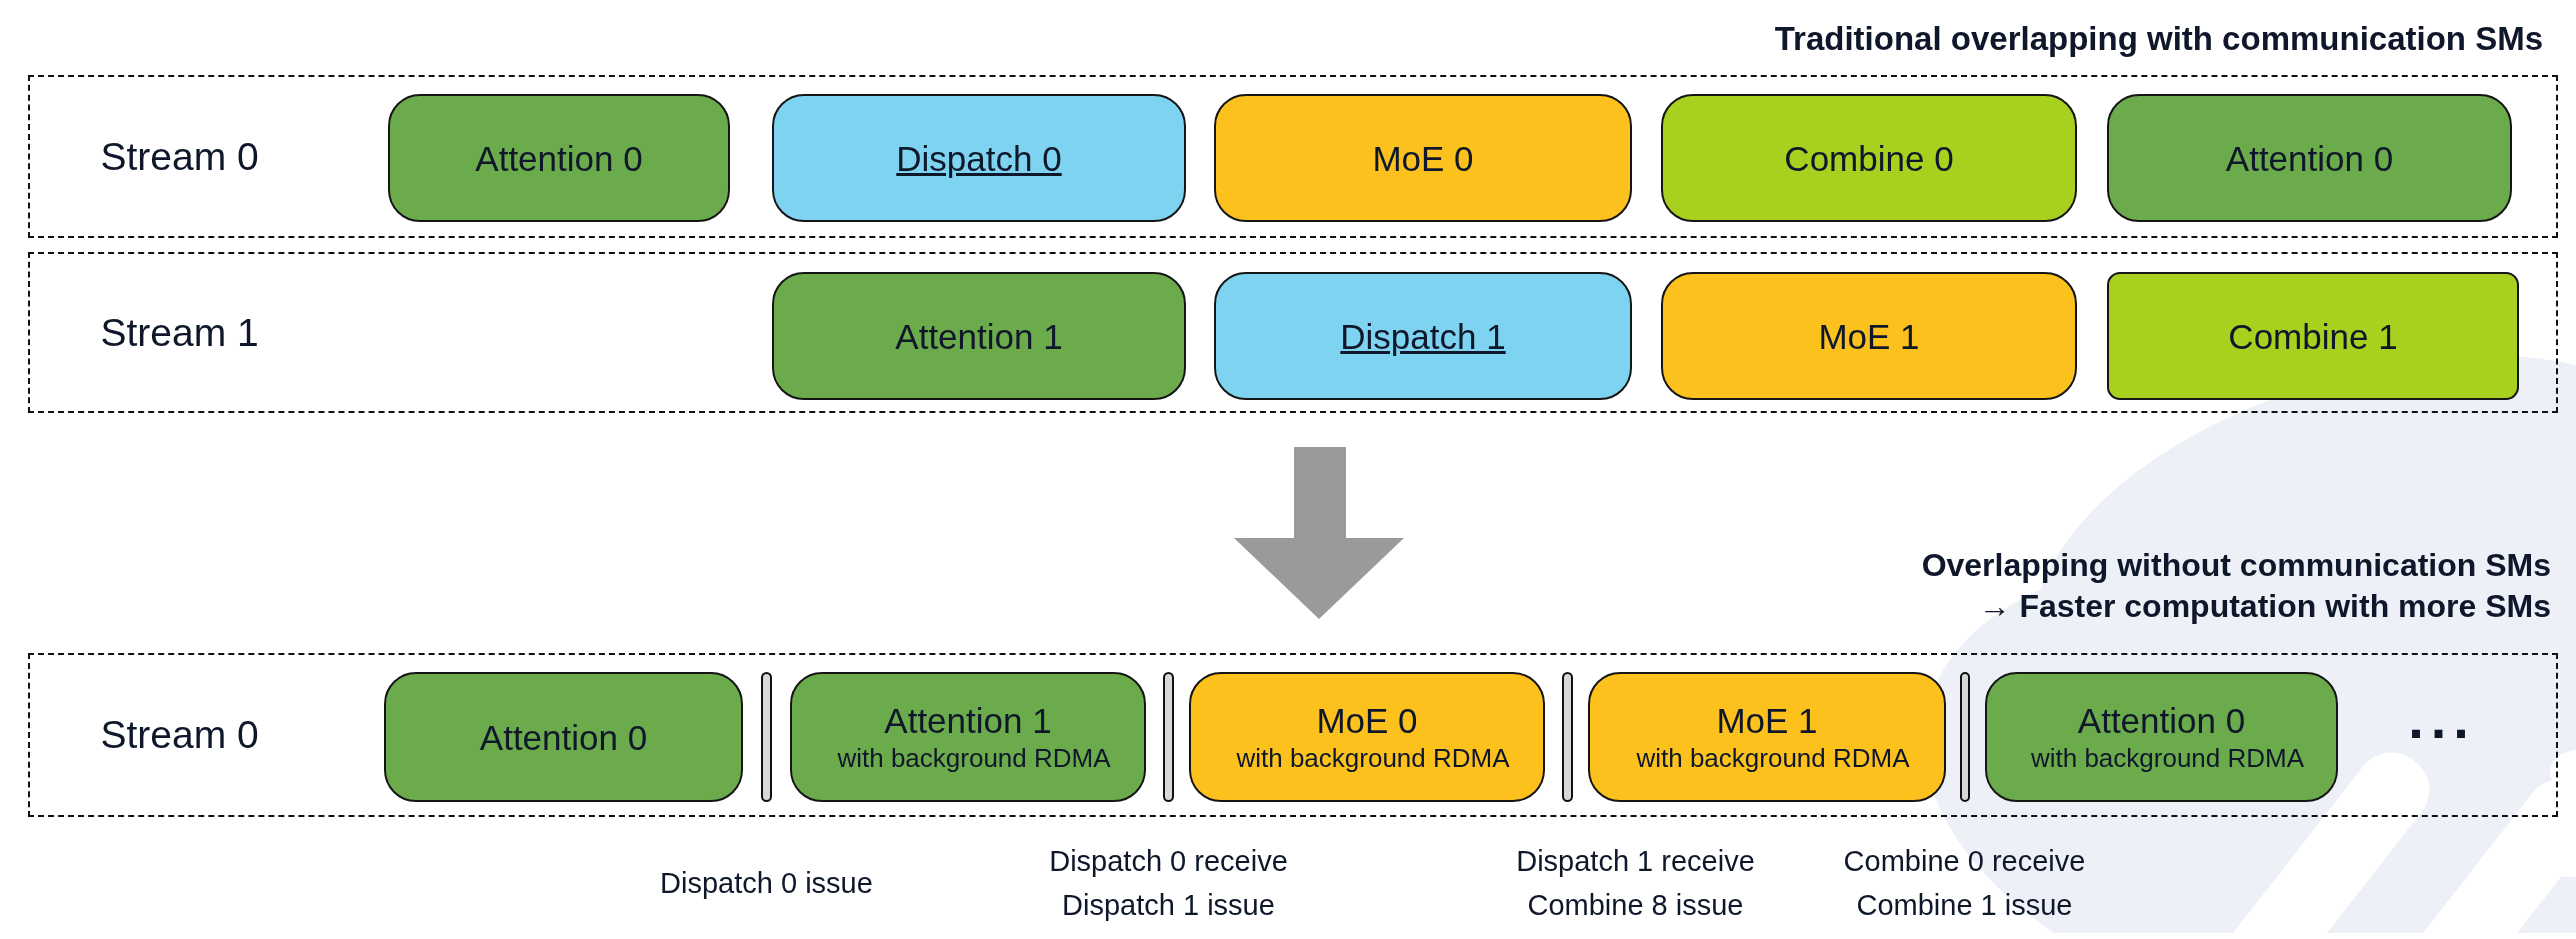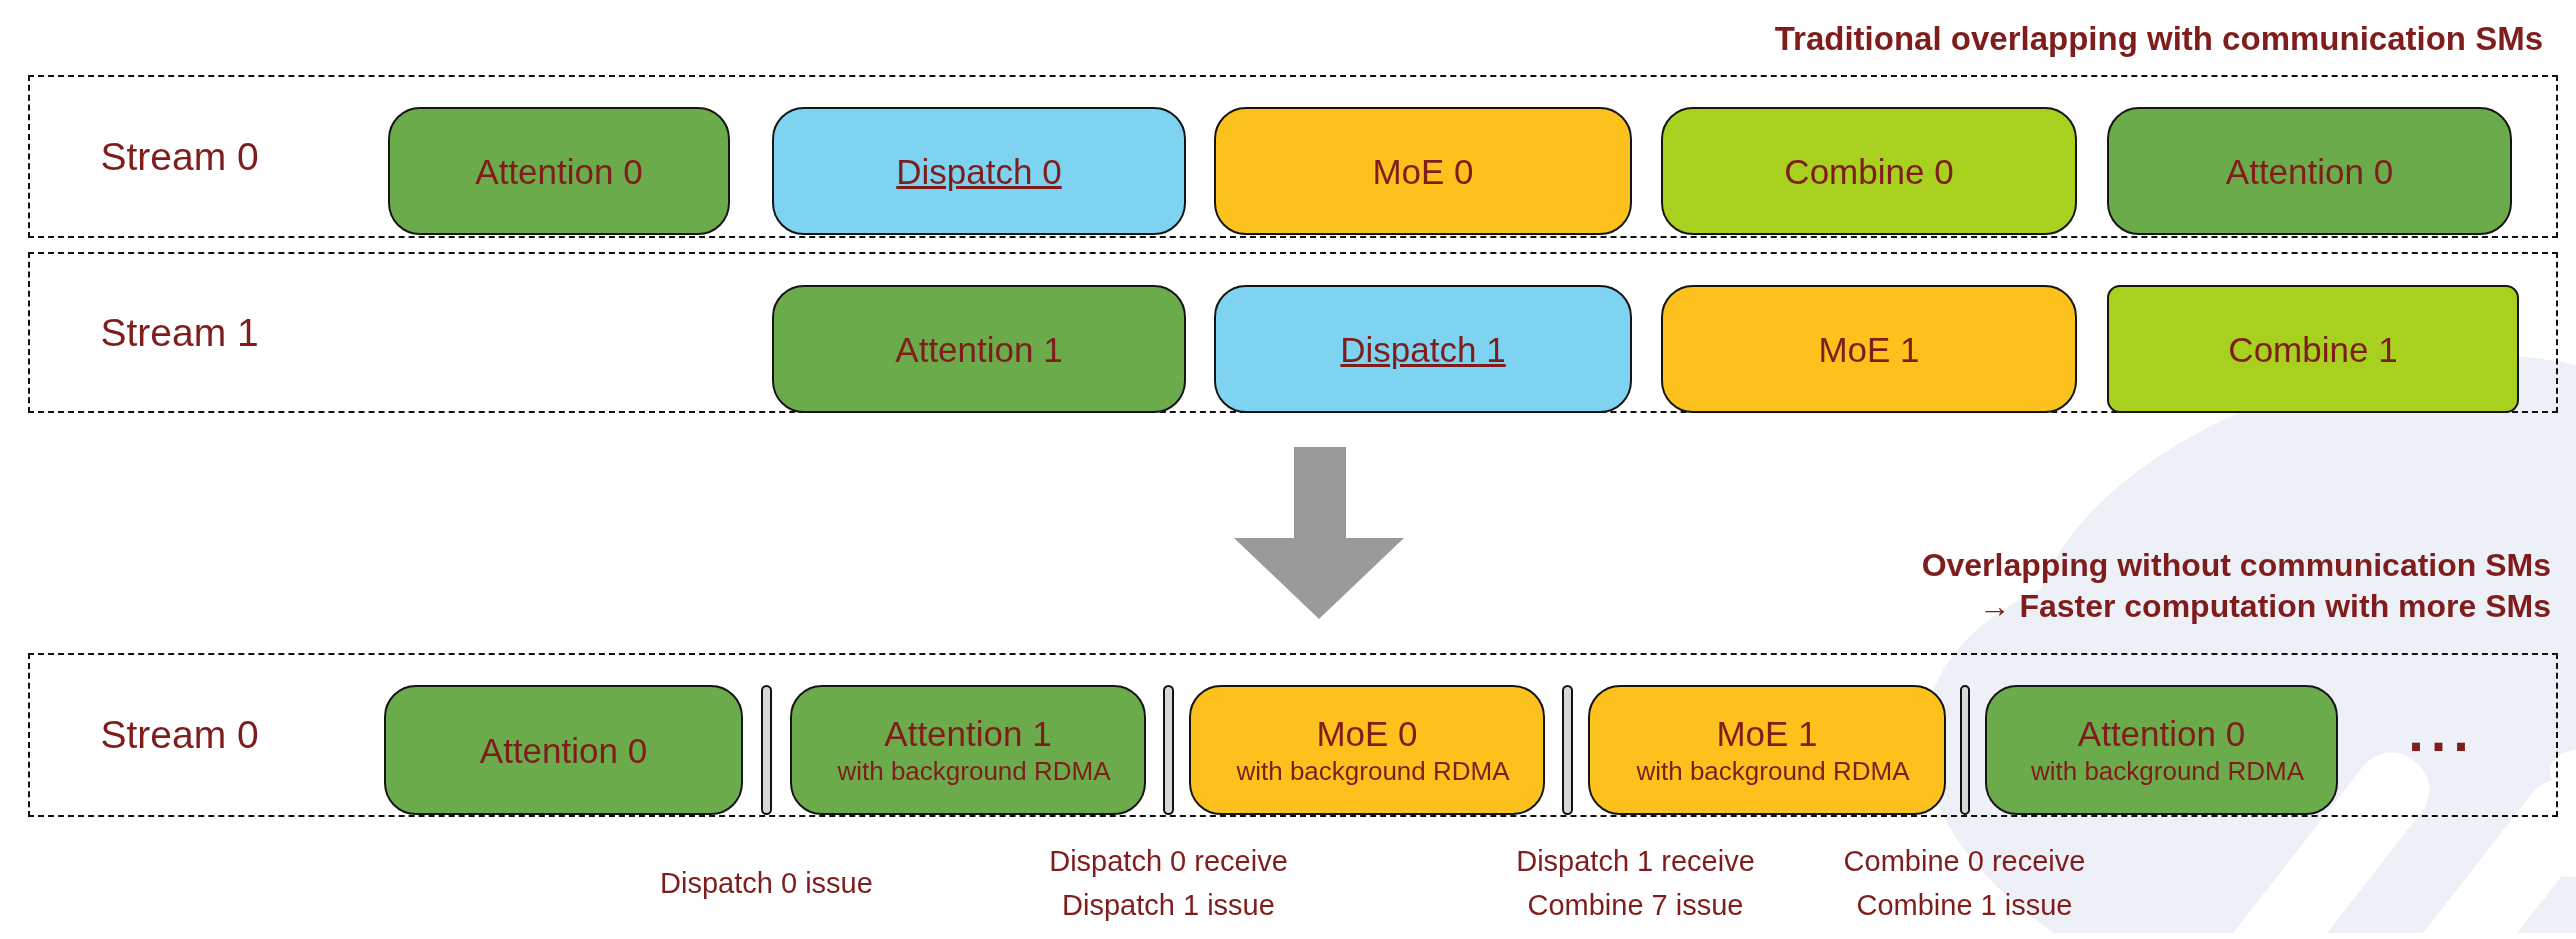--- a/index.html
+++ b/index.html
@@ -1,18 +1,18 @@
 <!DOCTYPE html>
 <html style="font-size:14px"><head>
 <meta charset="utf-8">
 <style>
   html,body{margin:0;padding:0;background:#ffffff;}
   #page{
     position:relative;width:2576px;height:933px;overflow:hidden;background:#ffffff;
-    font-family:"Liberation Sans","DejaVu Sans",sans-serif;color:#7f1d1d;
+    font-family:"Liberation Sans","DejaVu Sans",sans-serif;color:#0f172a;
   }
   
   .wm{position:absolute;z-index:0;}
   .wm-blob1{left:2023px;top:378px;width:686px;height:378px;background:var(--c-watermark);border-radius:48%;transform:rotate(-18deg);}
   .wm-blob2{left:1918px;top:563px;width:809px;height:466px;background:var(--c-watermark);border-radius:50%;transform:rotate(12deg);}
   .wm-blob3{left:2305px;top:370px;width:370px;height:563px;background:var(--c-watermark);border-radius:45%;transform:rotate(25deg);}
   .wm-stripe{background:#ffffff;border-radius:35px;}
   .wm-stripe1{left:2261px;top:721px;width:74px;height:378px;transform:rotate(38deg);}
   .wm-stripe2{left:2430px;top:748px;width:74px;height:378px;transform:rotate(38deg);}
   .wm-dot1{left:2527px;top:814px;width:84px;height:63px;background:#fff;border-radius:50%;}
@@ -26,21 +26,21 @@
   #rowbox-0{top:75px;height:163px;}
   #rowbox-1{top:252px;height:161px;}
   #rowbox-2{top:653px;height:164px;}
   .stream-label{position:absolute;left:17.6px;top:0;bottom:0;width:264px;display:flex;align-items:center;justify-content:center;font-size:39px;}
   
   .blocks{position:absolute;left:0;width:2576px;z-index:2;}
   #blocks-0{top:92px;height:128px;}
   #blocks-1{top:270px;height:128px;}
   #blocks-2{top:670px;height:130px;}
   .block{
-    position:absolute;top:15px;height:100%;box-sizing:border-box;
+    position:absolute;top:2px;height:100%;box-sizing:border-box;
     border:2.6px solid #151515;border-radius:32px;
     display:flex;flex-direction:column;align-items:center;justify-content:center;
     font-size:35px;text-align:left;gap:3.5px;
   }
   .attention{background:var(--c-attention);}
   .dispatch{background:var(--c-dispatch);text-decoration:underline;}
   .moe{background:var(--c-moe);}
   .combine{background:var(--c-combine);}
   .divider{background:var(--c-divider);border:2.2px solid #111;border-radius:6.2px;}
   .ellipsis{background:none;border:none;font-weight:bold;font-size:56px;letter-spacing:7px;}
@@ -150,21 +150,21 @@
   <div id="annotations">
       <div class="annotation" style="left: 520px;">
         <div>Dispatch 0 issue</div>
       </div>
       <div class="annotation" style="left: 922px;">
         <div>Dispatch 0 receive</div>
         <div>Dispatch 1 issue</div>
       </div>
       <div class="annotation" style="left: 1389px;">
         <div>Dispatch 1 receive</div>
-        <div>Combine 7 issue</div>
+        <div>Combine 8 issue</div>
       </div>
       <div class="annotation" style="left: 1718px;">
         <div>Combine 0 receive</div>
         <div>Combine 1 issue</div>
       </div>
     </div>
 
 </div>
 
 

